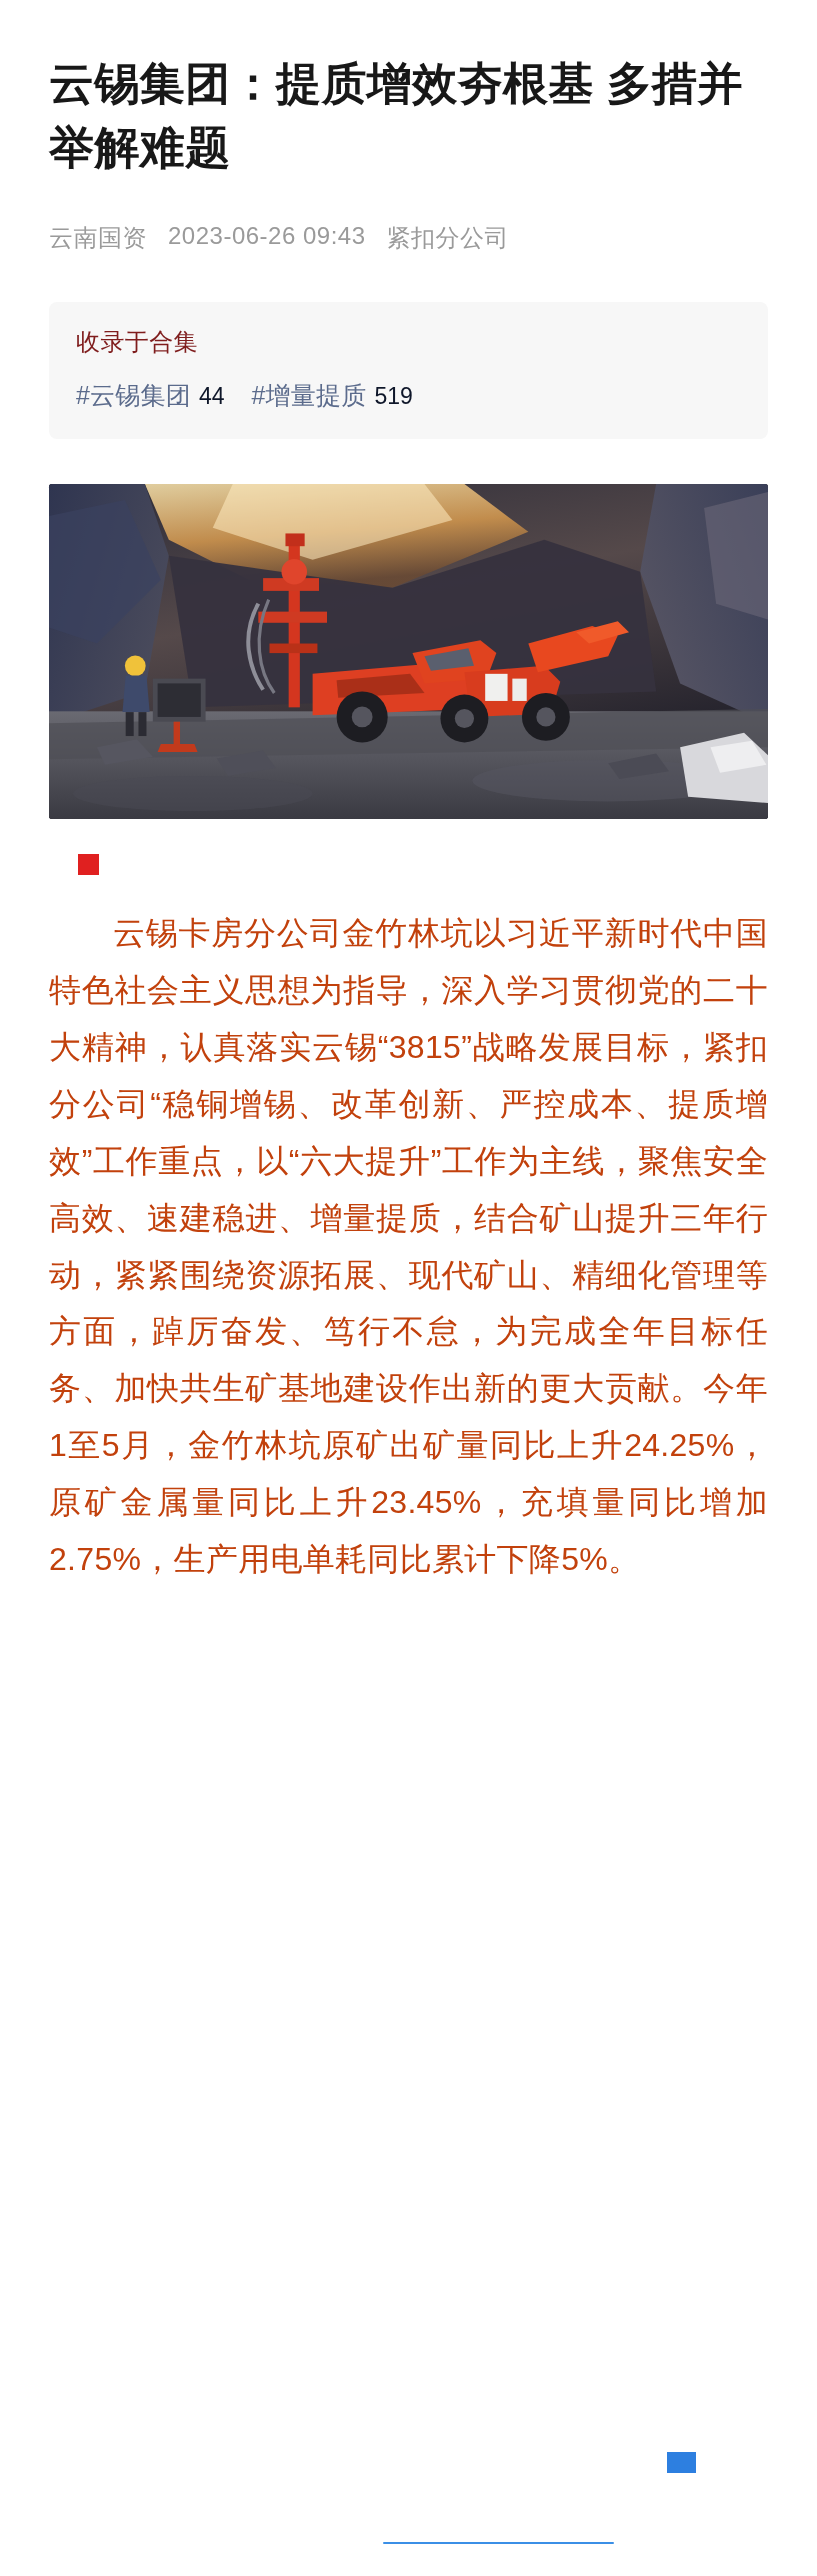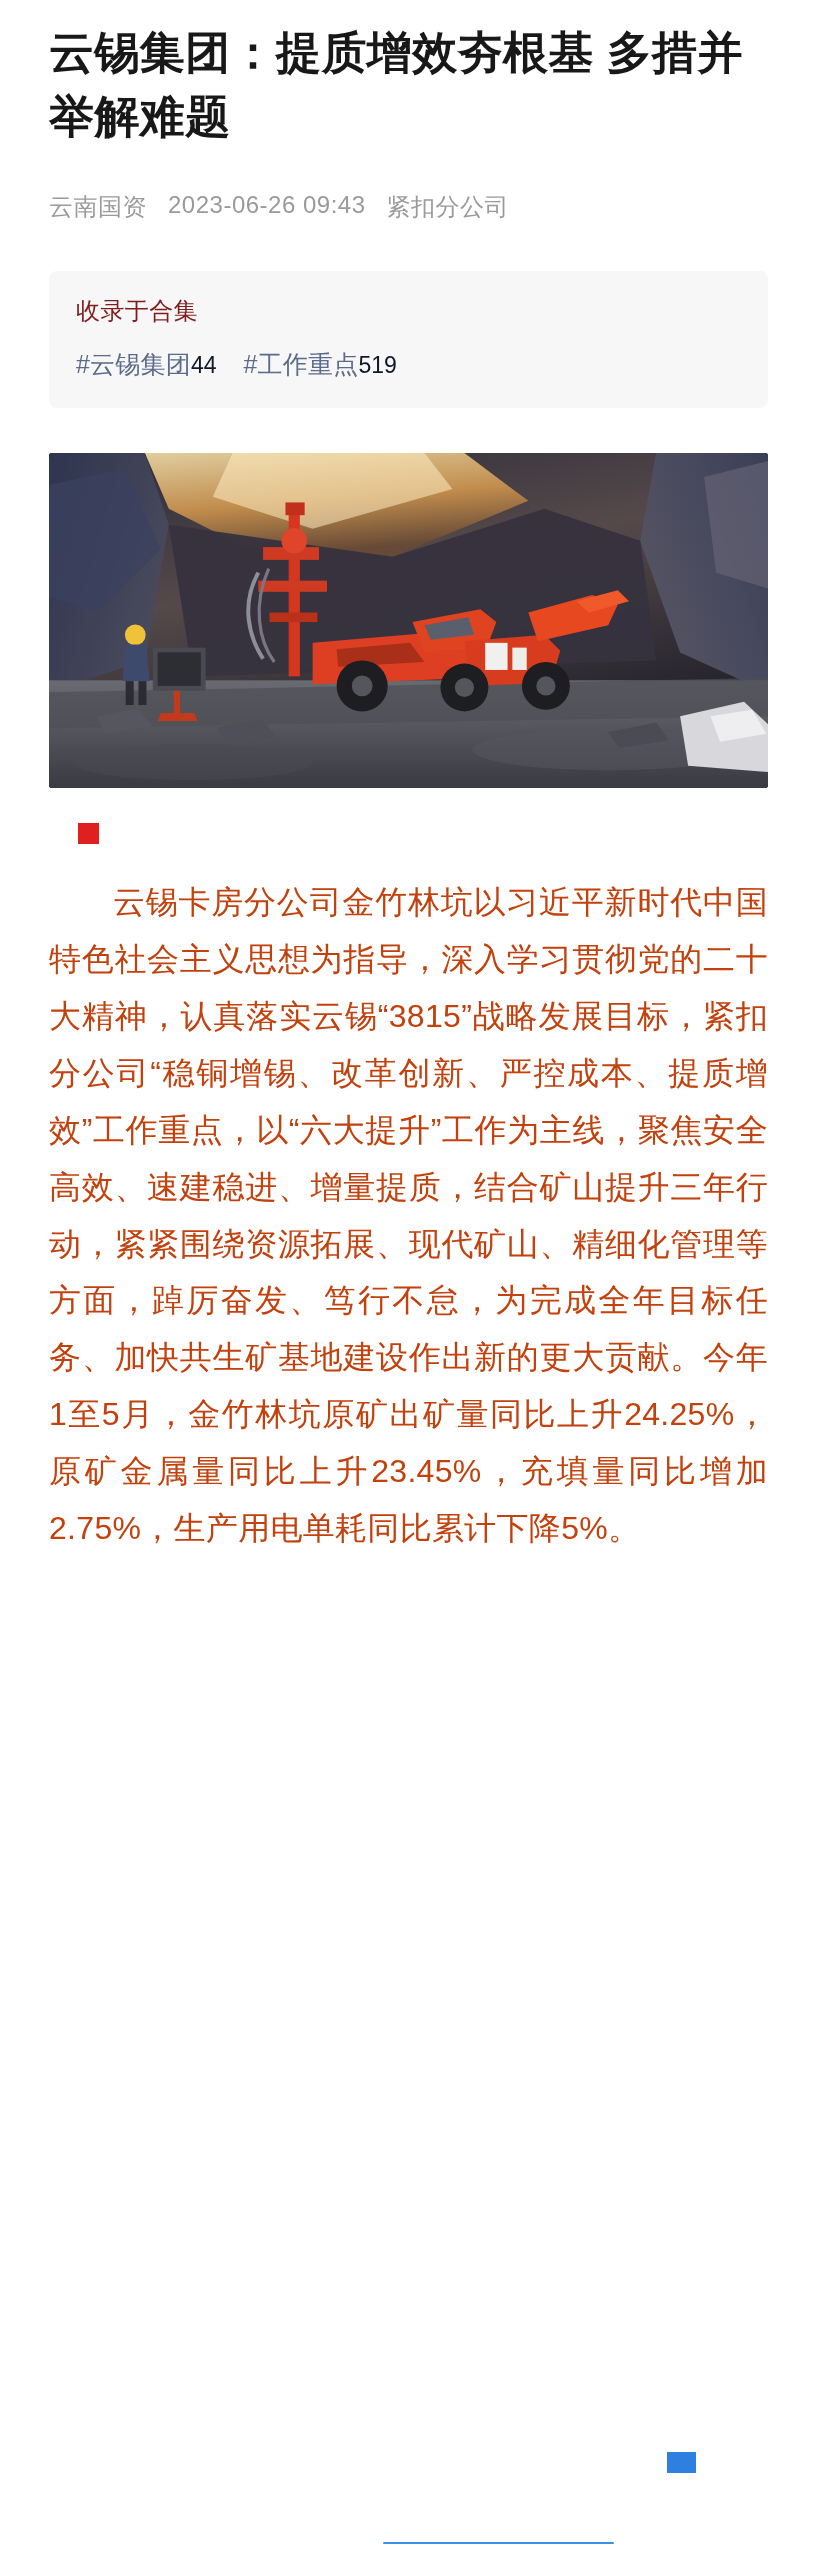--- a/index.html
+++ b/index.html
@@ -25,21 +25,21 @@
   }
 
   
   .article-title {
     font-size: 45px;
     line-height: 1.42;
     font-weight: bold;
     color: #181818;
     letter-spacing: 0.4px;
     margin: 0;
-    padding-top: 21px;
+    padding-top: 52px;
     word-break: break-all;
   }
 
   
   .meta-row {
     margin-top: 42px;
     display: flex;
     align-items: flex-start;
     gap: 21px;
     font-size: 24px;
@@ -72,20 +72,21 @@
   .collection-tags {
     margin-top: 21px;
     display: flex;
     align-items: center;
     gap: 27px;
     flex-wrap: wrap;
   }
   .tag-group {
     display: flex;
     align-items: baseline;
+    gap: 8px;
   }
   .tag-name {
     font-size: 25px;
     color: #5b6b8c;
     letter-spacing: 0.2px;
   }
   .tag-count {
     font-size: 23px;
     color: #0f172a;
   }
@@ -163,21 +164,21 @@
   </div>
 
   <div class="collection-card">
     <div class="collection-title">收录于合集</div>
     <div class="collection-tags">
       <span class="tag-group">
         <span class="tag-name">#云锡集团</span>
         <span class="tag-count">44</span>
       </span>
       <span class="tag-group">
-        <span class="tag-name">#工作重点</span>
+        <span class="tag-name">#增量提质</span>
         <span class="tag-count">519</span>
       </span>
     </div>
   </div>
 
   <div class="hero-wrap">
     <svg class="hero-svg" viewBox="0 0 900 420" preserveAspectRatio="none">
       <defs>
         <linearGradient id="rockTop" x1="0" y1="0" x2="0.4" y2="1">
           <stop offset="0%" stop-color="#2b2b38"></stop>

